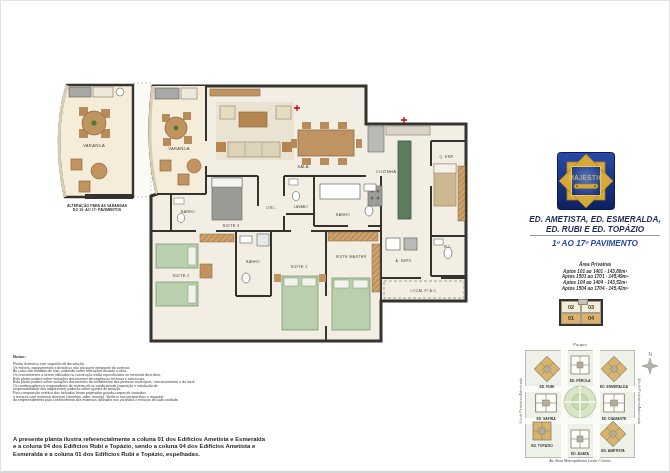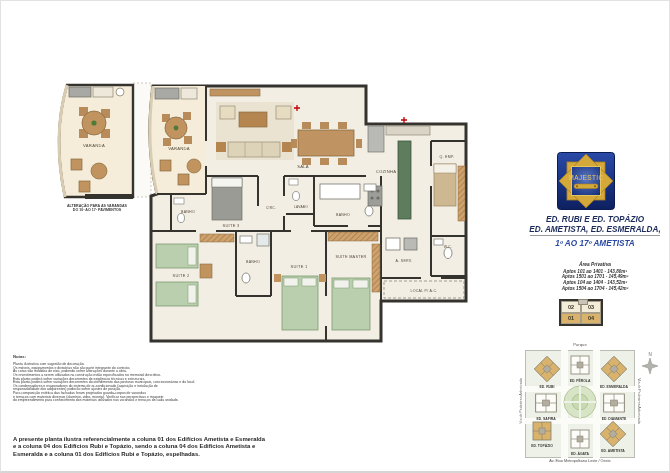--- a/index.html
+++ b/index.html
@@ -272,26 +272,26 @@
     </g>
     <text x="29" y="28" text-anchor="middle" font-size="6.4" font-family="DejaVu Serif, serif" fill="#ecc95f" letter-spacing="0.4">MAJESTIC</text>
     <g>
       <rect x="17" y="32" width="24" height="4.5" rx="2.2" fill="#d4a93a" stroke="#a9811f" stroke-width="0.6"></rect>
       <circle cx="20" cy="34.2" r="1" fill="#7a5c10"></circle>
       <circle cx="38" cy="34.2" r="1" fill="#7a5c10"></circle>
     </g>
   </svg>
 
   <div class="abs bldg-title">
+    <div>ED. AMETISTA, ED. ESMERALDA,</div>
     <div>ED. RUBI E ED. TOPÁZIO</div>
-    <div>ED. AMETISTA, ED. ESMERALDA,</div>
   </div>
   <div class="abs title-divider"></div>
   <div class="abs floor-block">
-    <div>1º AO 17º AMETISTA</div>
+    <div>1º AO 17º PAVIMENTO</div>
   </div>
   <div class="abs area-block">
     <div class="area-title">Área Privativa</div>
     <div>Aptos 101 ao 1401 - 143,80m²</div>
     <div>Aptos 1501 ao 1701 - 145,49m²</div>
     <div>Aptos 104 ao 1404 - 143,52m²</div>
     <div>Aptos 1504 ao 1704 - 145,42m²</div>
   </div>
 
   <div class="abs key-plan">

